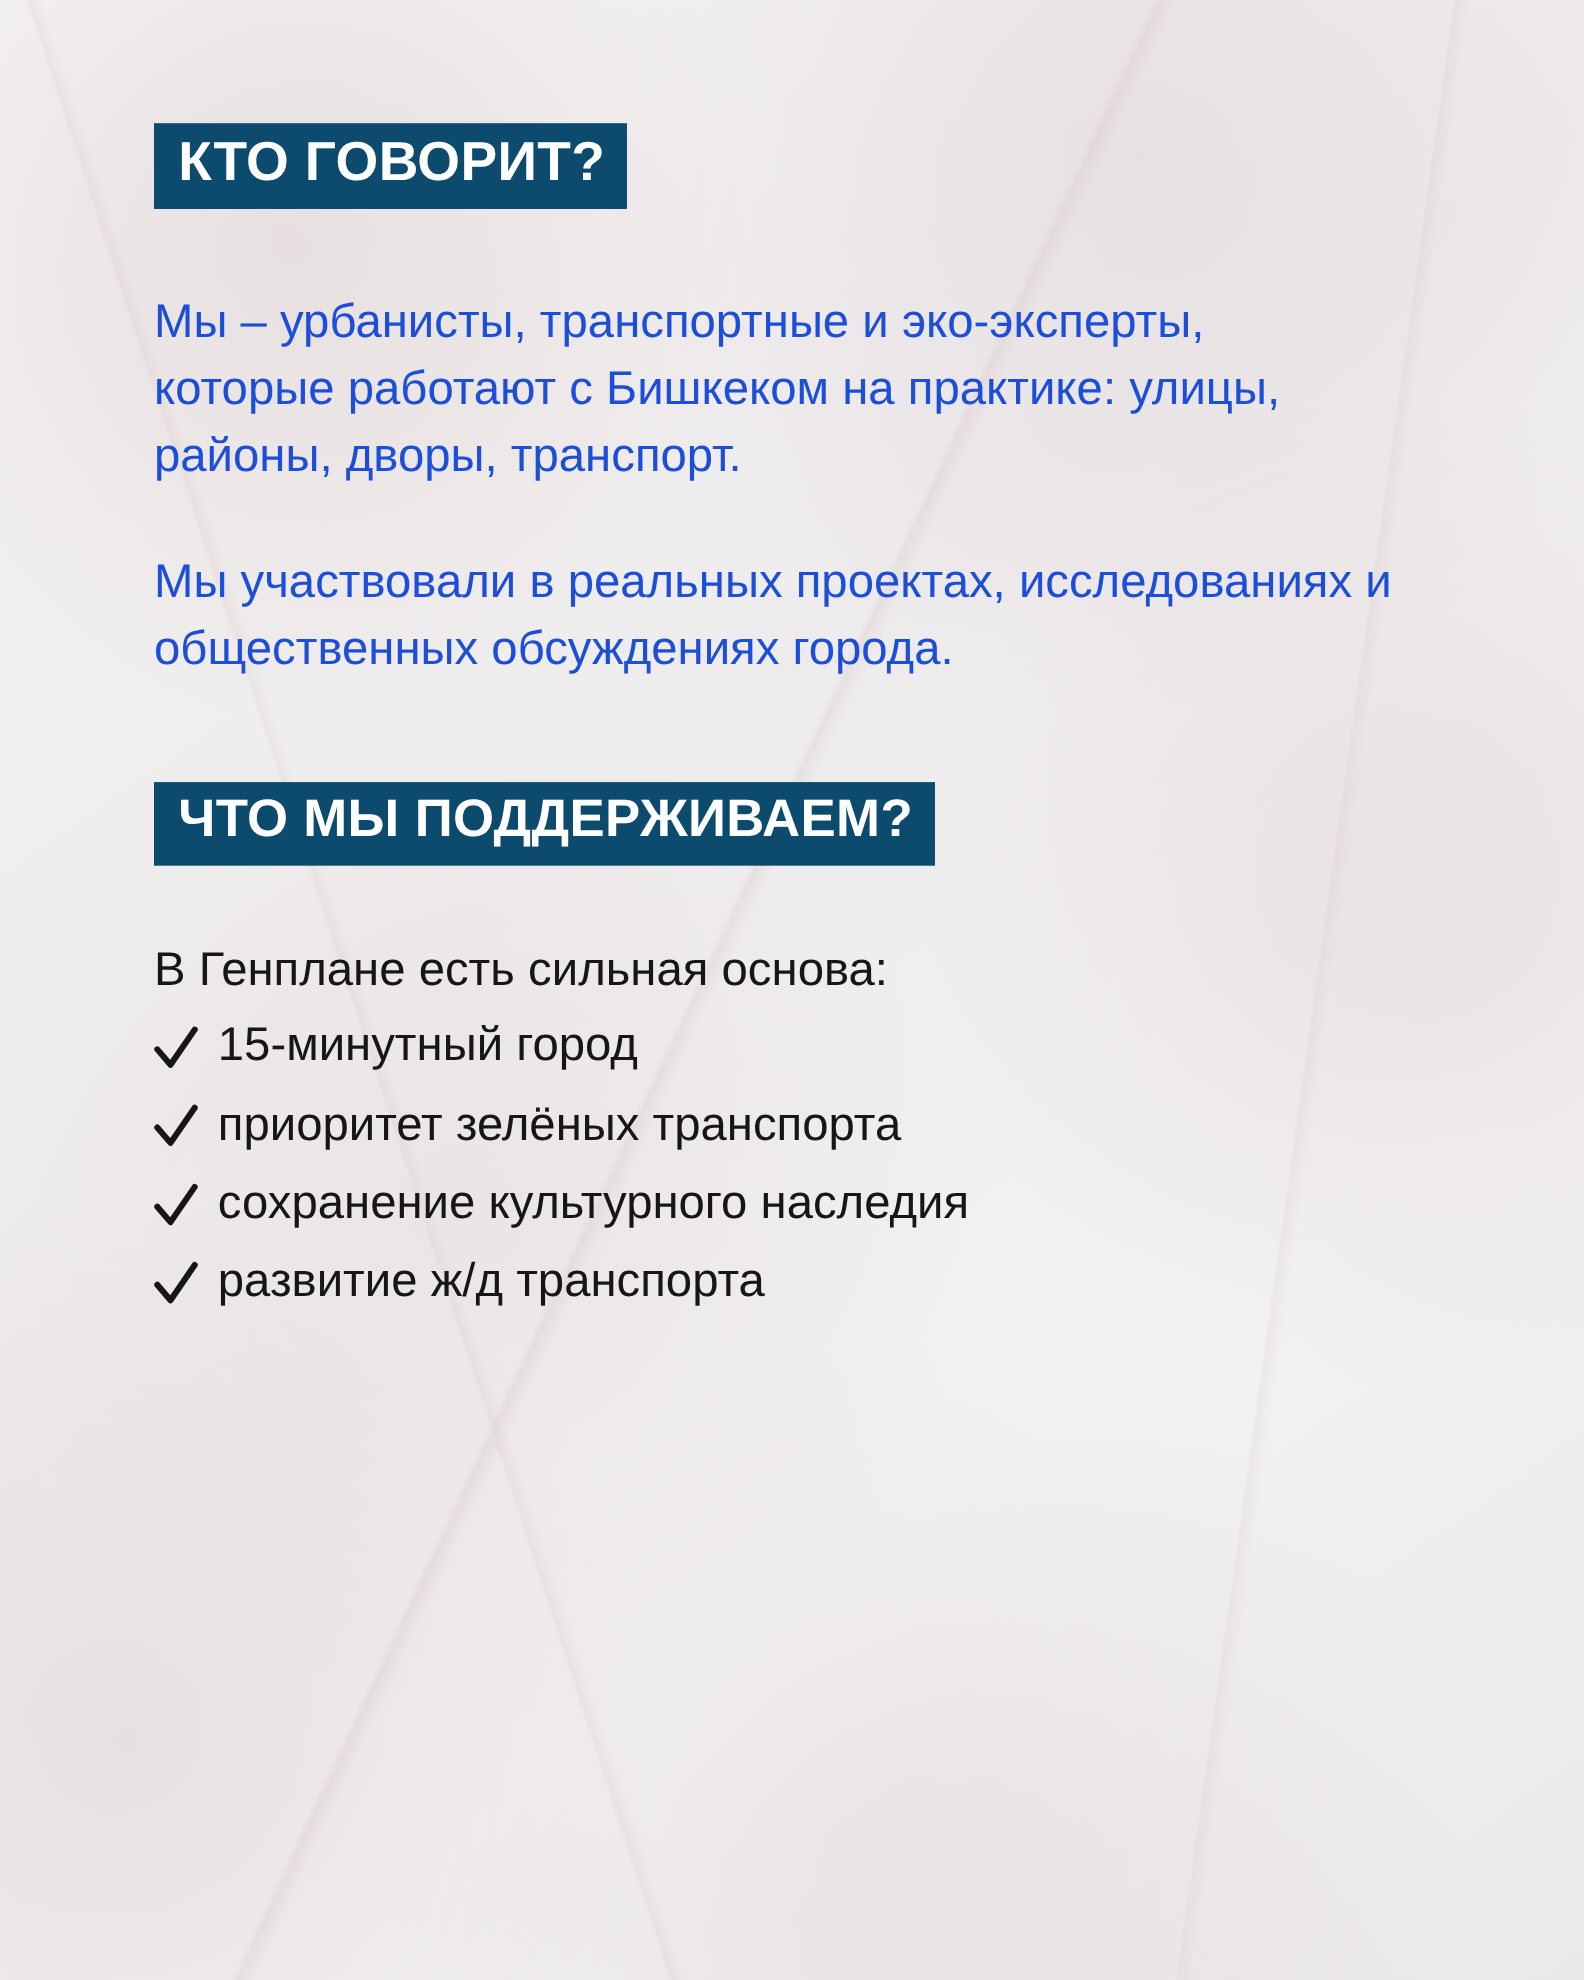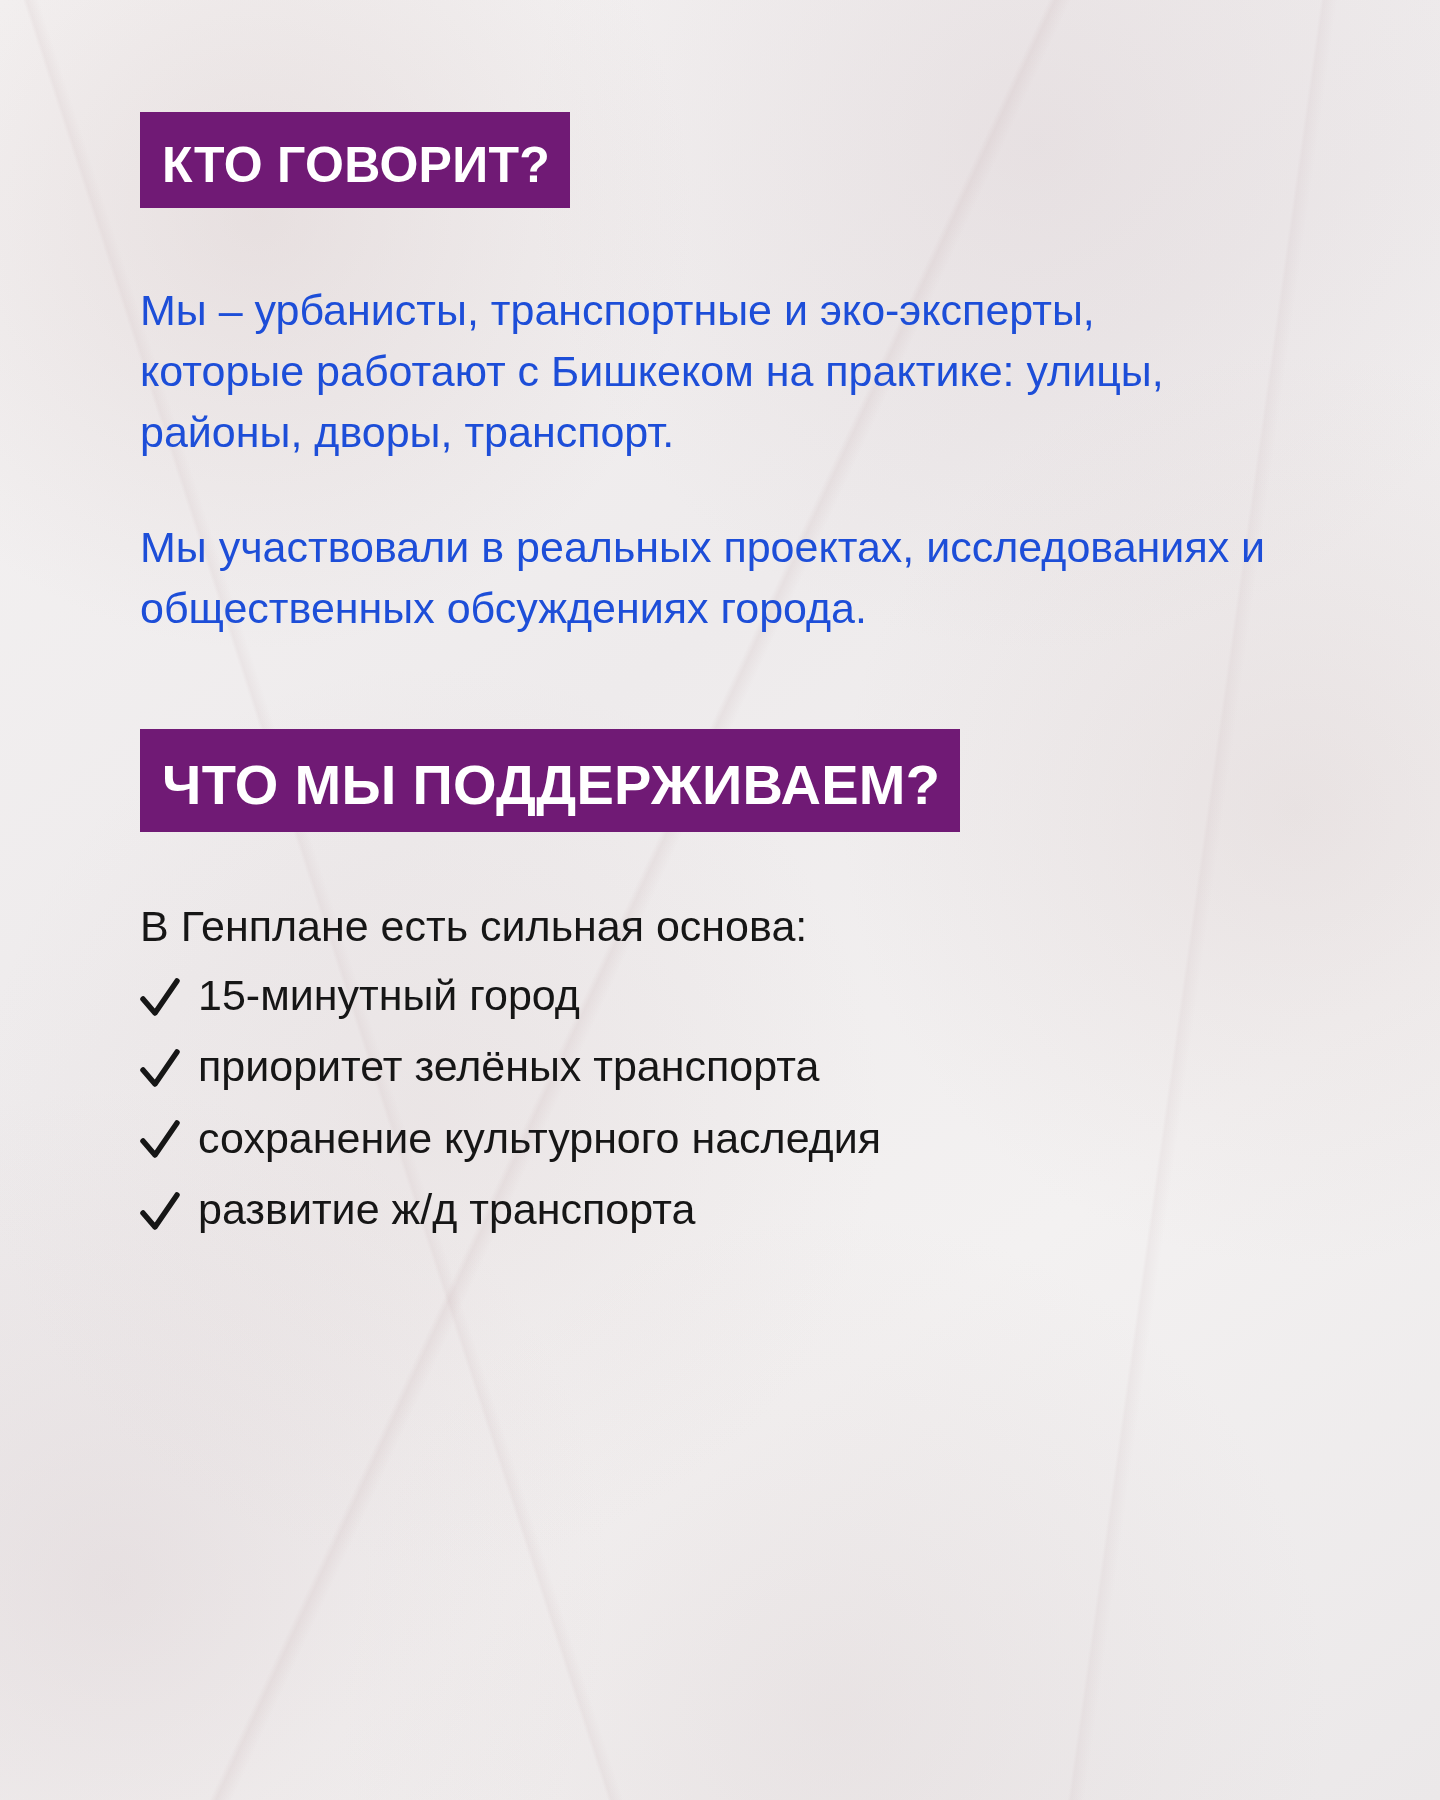--- a/index.html
+++ b/index.html
@@ -40,31 +40,31 @@
   }
 
   .content {
     position: relative;
     padding: 112px 130px 0 140px;
   }
 
   
   .heading {
     display: inline-block;
-    background: #701a75;
+    background: #0c4a6e;
     color: #ffffff;
     font-weight: 700;
     font-size: 50px;
     letter-spacing: 0.3px;
     line-height: 1.08;
-    padding: 26px 20px 16px 22px;
+    padding: 8px 20px 16px 22px;
     white-space: nowrap;
   }
   .heading-1 { margin-bottom: 72px; }
-  .heading-2 { margin-top: 4px; margin-bottom: 64px; font-size: 56px; }
+  .heading-2 { margin-top: 4px; margin-bottom: 64px; font-size: 48px; }
 
   .para {
     color: #1d4ed8;
     font-size: 43px;
     line-height: 1.42;
     margin: 0 0 54px 0;
     max-width: 1130px;
   }
   .para:last-child { margin-bottom: 0; }
 

